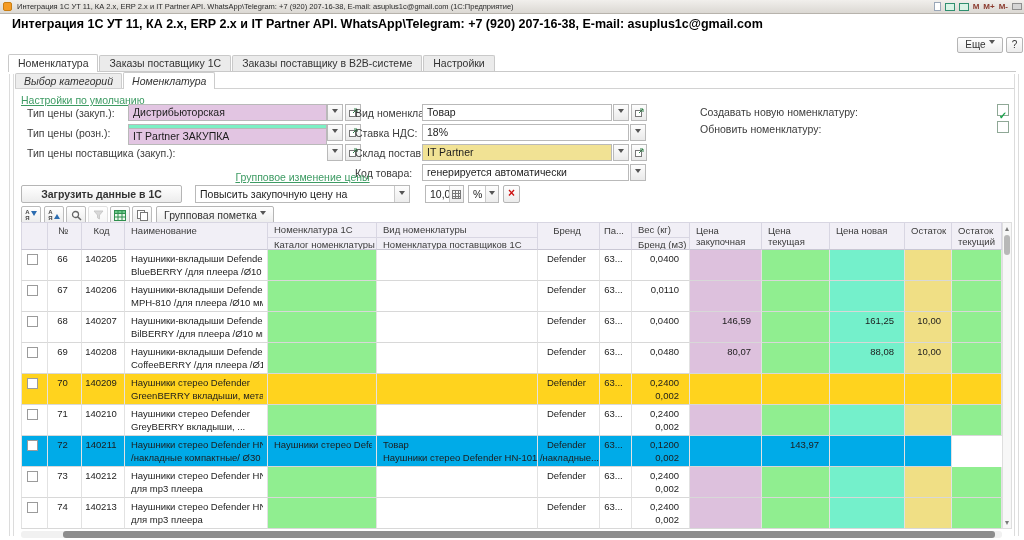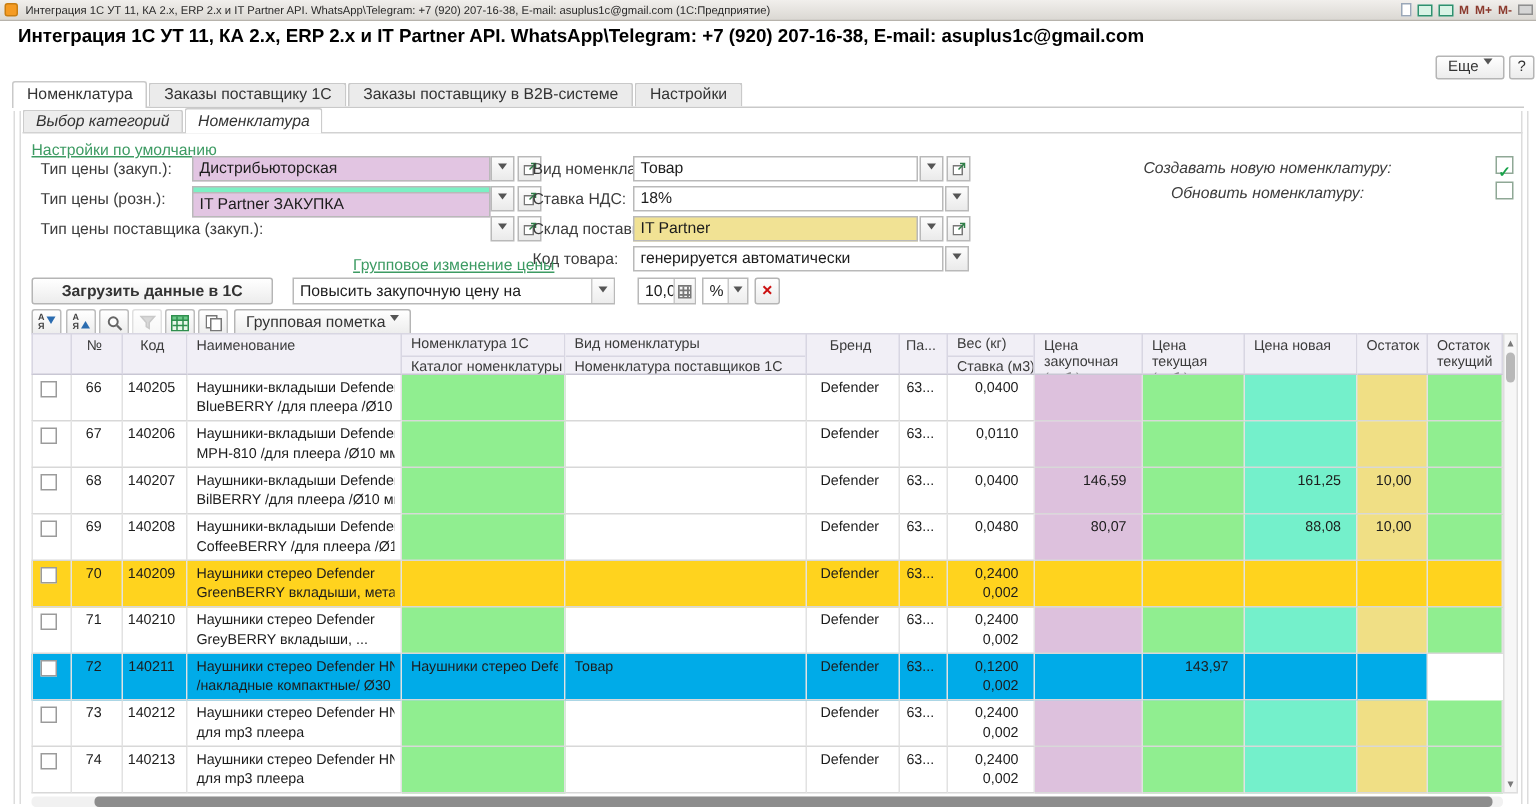--- a/index.html
+++ b/index.html
@@ -40,21 +40,21 @@
   .glink{color:#3d9b63;text-decoration:underline;font-size:10.5px;white-space:nowrap;}
   .flabel{font-size:10.5px;color:#3c3c3c;white-space:nowrap;}
   .fld{height:17px;border:1px solid #b9b9b9;box-sizing:border-box;background:#fff;
     font-size:10.5px;line-height:15px;padding:0 4px;overflow:hidden;white-space:nowrap;}
   .fbtn{width:16px;height:17px;border:1px solid #b9b9b9;box-sizing:border-box;
     background:linear-gradient(#fdfdfd,#eaeaea);display:flex;align-items:center;justify-content:center;}
   .fbtn .caret{margin-left:0;}
   .cbox{width:12px;height:12px;border:1px solid #8fa896;background:#fff;box-sizing:border-box;
     text-align:center;}
   .chk{font-size:10px;line-height:10px;color:#18a34a;font-weight:bold;}
-  .chk-label{font-size:10.5px;color:#3c3c3c;text-align:center;font-style:italic;}
+  .chk-label{font-size:10.5px;color:#3c3c3c;text-align:left;}
   
   .load-btn{left:21px;top:185px;width:161px;height:18px;font-weight:bold;font-size:10.5px;line-height:16px;}
   .sel{display:flex;align-items:center;border:1px solid #b9b9b9;box-sizing:border-box;background:#fff;
     font-size:10.5px;height:18px;}
   .sel .txt{flex:1;padding:0 4px;overflow:hidden;white-space:nowrap;}
   .sel .dd{width:14px;border-left:1px solid #c9c9c9;align-self:stretch;display:flex;
     align-items:center;justify-content:center;background:linear-gradient(#fdfdfd,#ededed);}
   .grid-ico{width:9px;height:9px;border:1px solid #777;box-sizing:border-box;
     background-image:linear-gradient(to right,#777 1px,transparent 1px),
                      linear-gradient(to bottom,#777 1px,transparent 1px);
@@ -309,21 +309,21 @@
       <div class="hl hl2">Номенклатура поставщиков 1С</div>
     </div>
     <div class="hcell al-center" style="width: 62px;">
       <div class="hs">Бренд</div>
     </div>
     <div class="hcell al-center" style="width: 32px;">
       <div class="hs">Па...</div>
     </div>
     <div class="hcell" style="width: 58px;">
       <div class="hl">Вес (кг)</div>
-      <div class="hl hl2">Ставка (м3)</div>
+      <div class="hl hl2">Бренд (м3)</div>
     </div>
     <div class="hcell" style="width: 72px;">
       <div class="hs">Цена закупочная (руб.)</div>
     </div>
     <div class="hcell" style="width: 68px;">
       <div class="hs">Цена текущая (руб.)</div>
     </div>
     <div class="hcell" style="width: 75px;">
       <div class="hs">Цена новая</div>
     </div>
@@ -533,20 +533,21 @@
       </div>
       <div class="tcell" style="width: 143px;">
         <div class="ln">Наушники стерео Defender HN-101</div>
         <div class="ln">/накладные компактные/ Ø30 ...</div>
       </div>
       <div class="tcell" style="width: 109px;">
         <div class="ln">Наушники стерео Defende...</div>
       </div>
       <div class="tcell spill" style="width: 161px;">
         <div class="ln">Товар</div>
+        <div class="ln">Наушники стерео Defender HN-101 /накладные...</div>
       </div>
       <div class="tcell al-center" style="width: 62px;">
         <div class="ln">Defender</div>
       </div>
       <div class="tcell al-center" style="width: 32px;">
         <div class="ln">63...</div>
       </div>
       <div class="tcell al-right" style="width: 58px;">
         <div class="ln">0,1200</div>
         <div class="ln">0,002</div>

